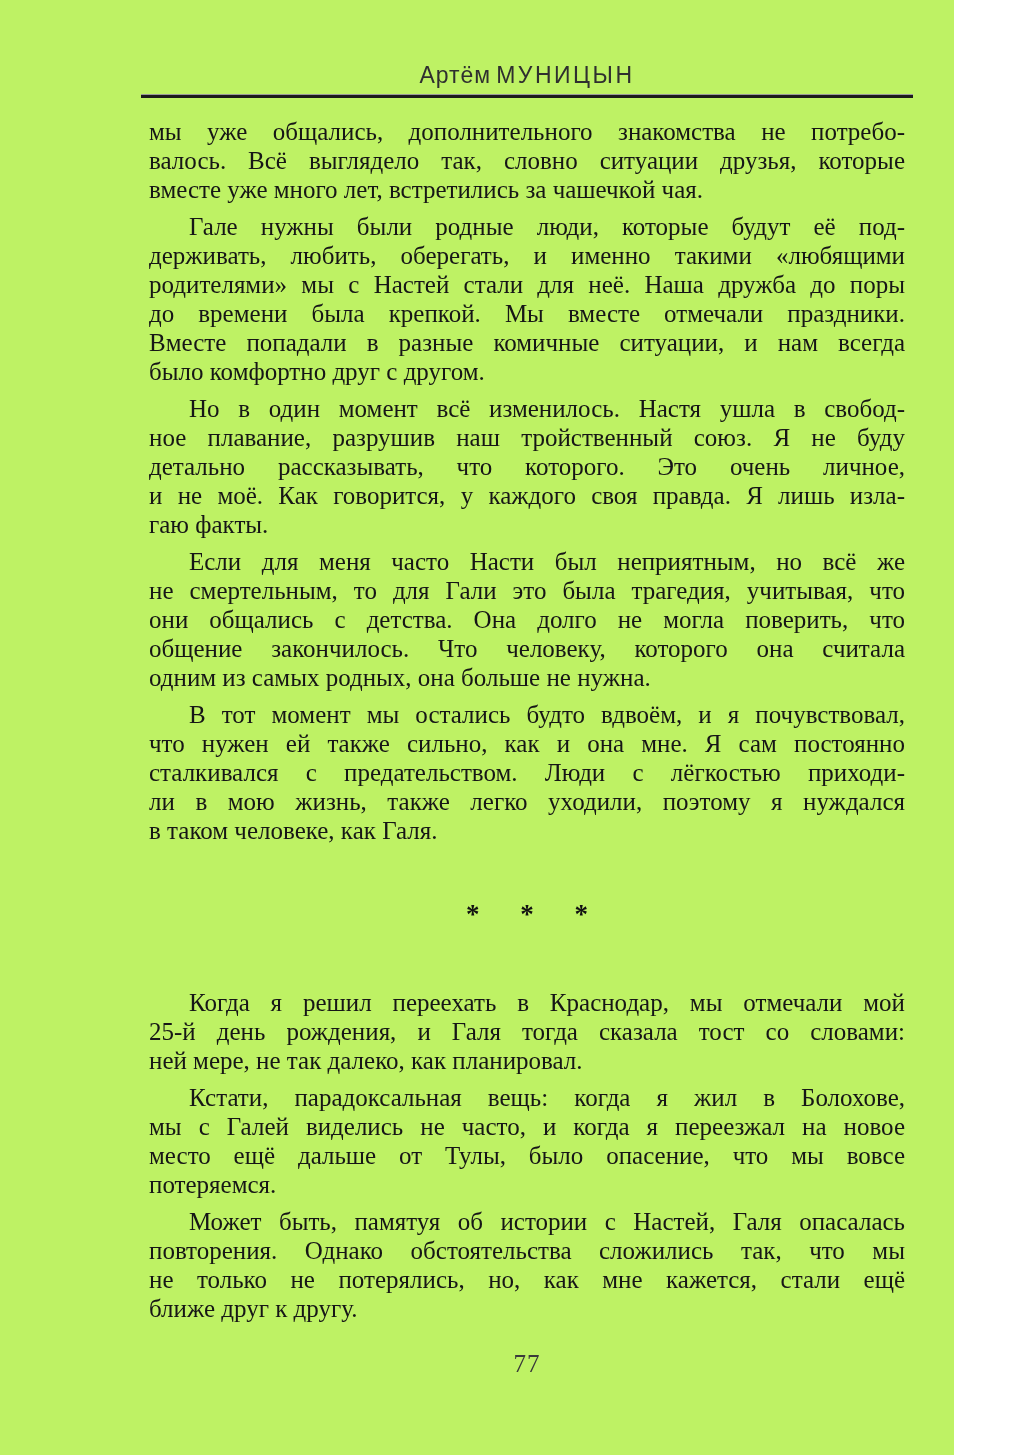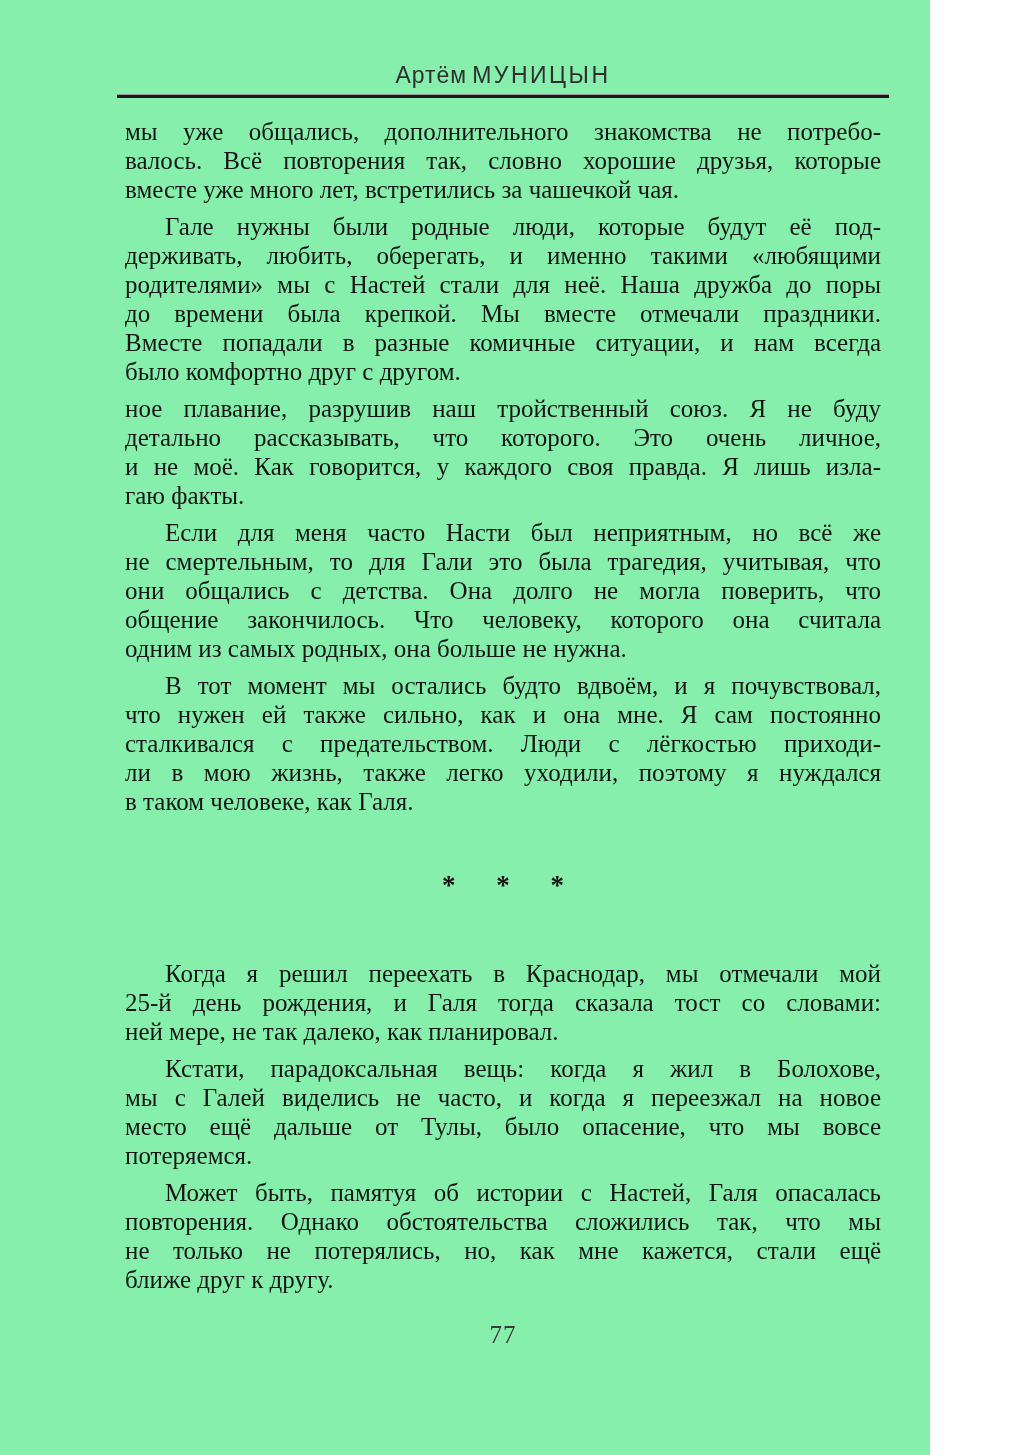--- a/index.html
+++ b/index.html
@@ -1,23 +1,24 @@
 <!DOCTYPE html>
 <html lang="ru"><head>
 <meta charset="utf-8">
 <style>
   html, body { margin: 0; padding: 0; background: #ffffff; }
   .page {
     position: relative;
     width: 930px;
     height: 1455px;
-    background: #86efac;
+    background: #bef264;
     color: #161616;
     font-family: "Liberation Serif", serif;
     overflow: hidden;
+    padding-left: 24px;
   }
   .inner {
     width: 772px;
     margin-left: 117px;
   }
   .running-header {
     padding-top: 62px;
     text-align: center;
     font-family: "Liberation Sans", sans-serif;
     font-size: 23px;
@@ -78,32 +79,33 @@
   <div class="inner">
 
     <div class="running-header">
       <span>Артём</span><span class="surname">МУНИЦЫН</span>
     </div>
     <div class="header-rule"></div>
 
     <div class="body-text block-1">
       <div class="para">
         <div class="ln">мы уже общались, дополнительного знакомства не потребо-</div>
-        <div class="ln">валось. Всё повторения так, словно хорошие друзья, которые</div>
+        <div class="ln">валось. Всё выглядело так, словно ситуации друзья, которые</div>
         <div class="ln last">вместе уже много лет, встретились за чашечкой чая.</div>
       </div>
       <div class="para">
         <div class="ln ind">Гале нужны были родные люди, которые будут её под-</div>
         <div class="ln">держивать, любить, оберегать, и именно такими «любящими</div>
         <div class="ln">родителями» мы с Настей стали для неё. Наша дружба до поры</div>
         <div class="ln">до времени была крепкой. Мы вместе отмечали праздники.</div>
         <div class="ln">Вместе попадали в разные комичные ситуации, и нам всегда</div>
         <div class="ln last">было комфортно друг с другом.</div>
       </div>
       <div class="para">
+        <div class="ln ind">Но в один момент всё изменилось. Настя ушла в свобод-</div>
         <div class="ln">ное плавание, разрушив наш тройственный союз. Я не буду</div>
         <div class="ln">детально рассказывать, что которого. Это очень личное,</div>
         <div class="ln">и не моё. Как говорится, у каждого своя правда. Я лишь изла-</div>
         <div class="ln last">гаю факты.</div>
       </div>
       <div class="para">
         <div class="ln ind">Если для меня часто Насти был неприятным, но всё же</div>
         <div class="ln">не смертельным, то для Гали это была трагедия, учитывая, что</div>
         <div class="ln">они общались с детства. Она долго не могла поверить, что</div>
         <div class="ln">общение закончилось. Что человеку, которого она считала</div>

